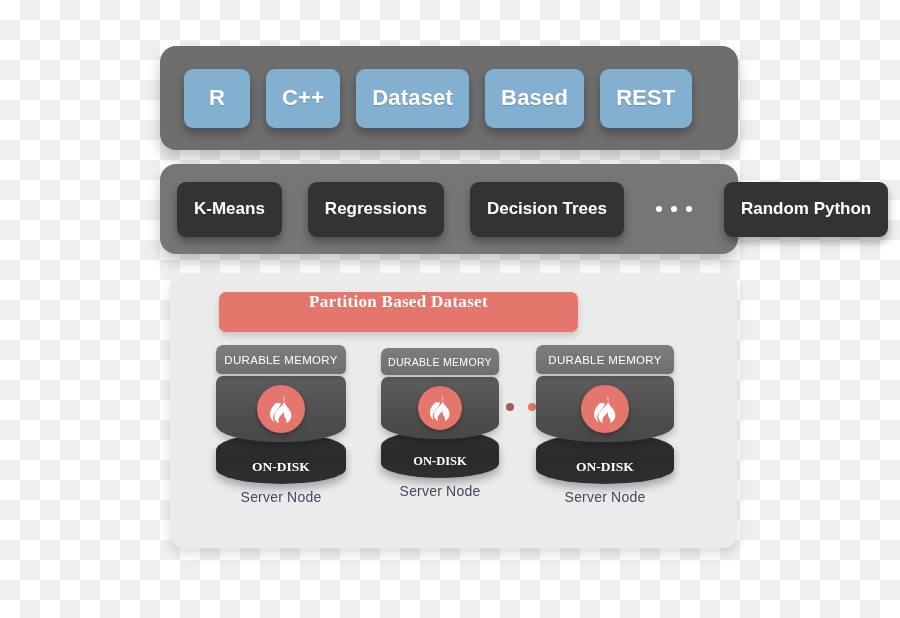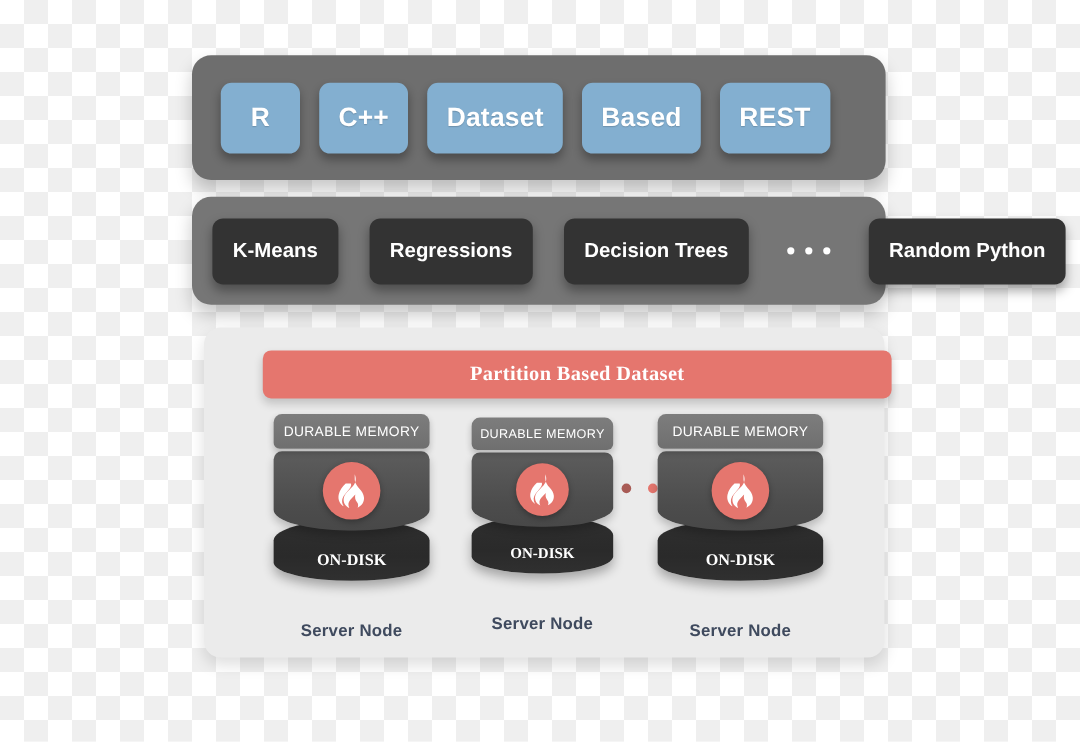--- a/index.html
+++ b/index.html
@@ -111,39 +111,38 @@
     height: 275px;
     background: #ebebeb;
     border-radius: 14px;
     box-shadow: 0 6px 12px rgba(0,0,0,0.13);
   }
 
   #dataset-bar {
     position: absolute;
     left: 49px;
     top: 19px;
-    width: 524px;
+    width: 359px;
     height: 40px;
     background: #e5766e;
     border-radius: 7px;
     display: flex;
-    align-items: center;
     justify-content: center;
     color: #ffffff;
     font-family: "Liberation Serif", serif;
     font-size: 17px;
     font-weight: bold;
     letter-spacing: 0.3px;
     box-shadow: 0 4px 7px rgba(0,0,0,0.17);
   }
 
   
   #nodes {
     position: absolute;
-    left: 12px;
+    left: 0;
     top: 72px;
     width: 567px;
     height: 190px;
   }
   .node {
     position: absolute;
     top: 0;
   }
 
   .node-stack {
@@ -198,25 +197,25 @@
     border-radius: 50%;
     background: #e5766e;
     display: flex;
     align-items: center;
     justify-content: center;
     box-shadow: 0 2px 5px rgba(0,0,0,0.30);
   }
   .ignite-logo svg { display: block; }
 
   .node-label {
-    margin-top: 33px;
+    margin-top: 5px;
     text-align: center;
     color: #3f4a5e;
     font-size: 14px;
-    font-weight: bold;
+    font-weight: normal;
     letter-spacing: 0.2px;
   }
 
   .dots-red {
     position: absolute;
     display: flex;
     align-items: center;
     gap: 14px;
   }
   .dots-red i {

